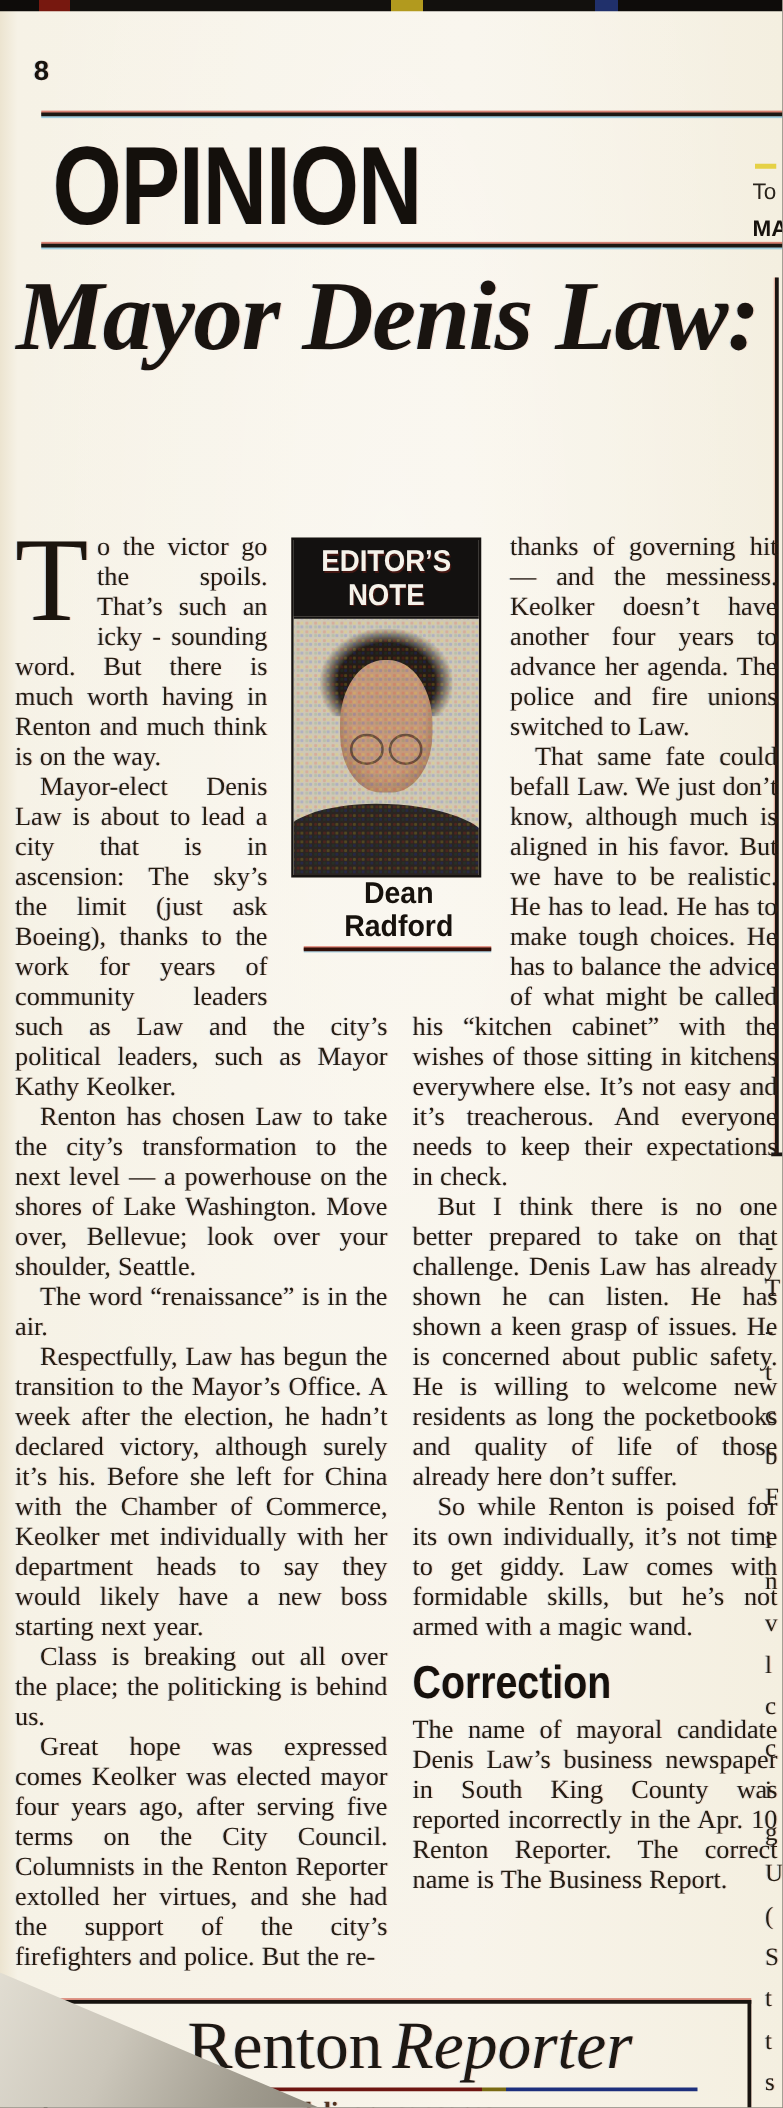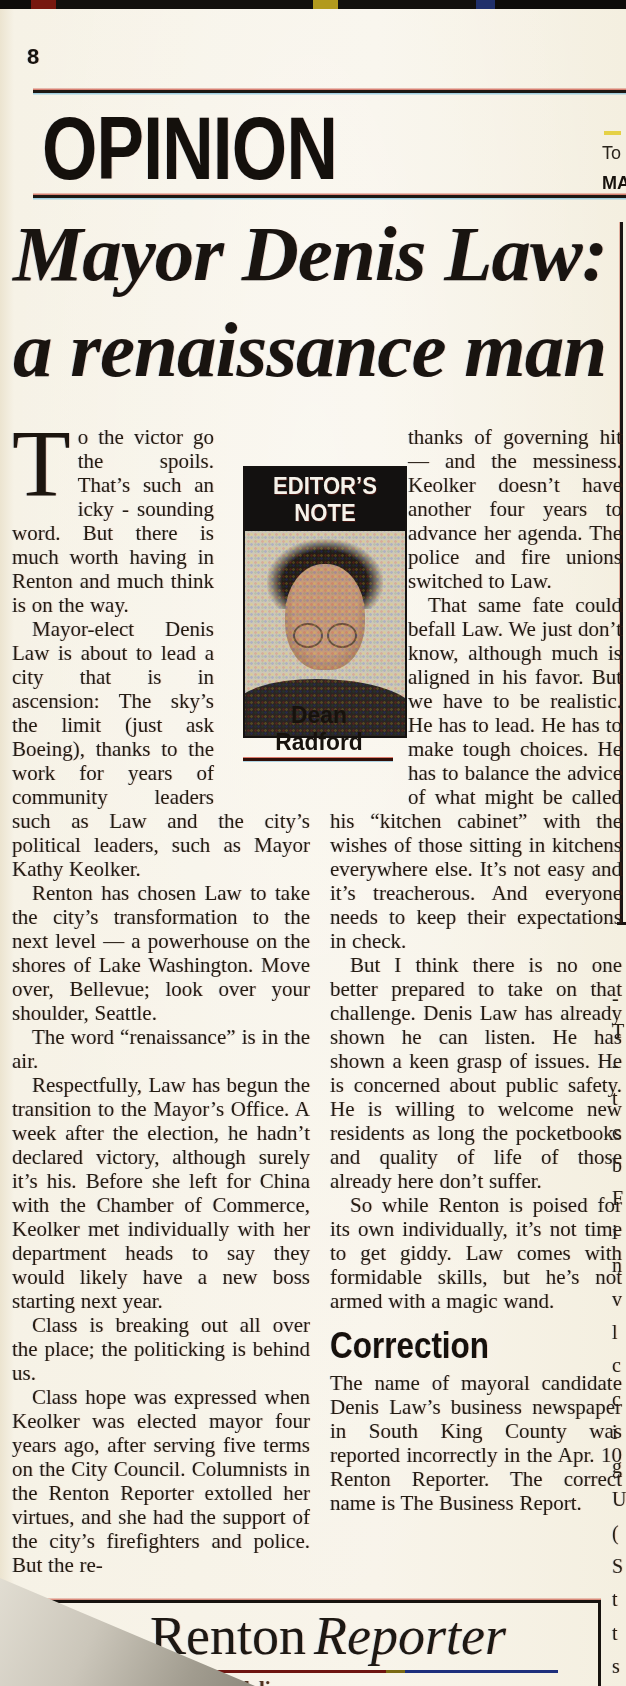--- a/index.html
+++ b/index.html
@@ -58,22 +58,22 @@
   .dropcap{float:left;font-size:96px;line-height:70px;padding:4px 7px 0 0;font-weight:normal;color:#1c150e;}
 
   .correction-head{
     margin:14px 0 6px 0;font-family:"Liberation Sans","DejaVu Sans",sans-serif;
     font-weight:bold;font-size:37px;line-height:38px;color:#16110c;
     transform:scaleX(.85);transform-origin:left top;text-indent:0;text-align:left;white-space:nowrap;
   }
   .tagline{font-family:"Liberation Sans","DejaVu Sans",sans-serif;font-style:italic;
     font-size:20px;line-height:24px;text-align:left;color:#2a2016;text-indent:18px !important;margin-top:2px !important;}
 
-  .editor-note{position:absolute;left:243px;top:430px;width:164px;background:#f2ecdd;
-    border:2px solid #151210;box-sizing:border-box;margin-top:36px;}
+  .editor-note{position:absolute;left:233px;top:430px;width:152px;background:#f2ecdd;
+    border:2px solid #151210;box-sizing:border-box;}
   .en-head{background:#131110;color:#f5f2ea;text-align:center;
     font-family:"Liberation Sans","DejaVu Sans",sans-serif;font-weight:bold;
     font-size:24px;line-height:27px;padding:4px 0 3px;transform-origin:center top;}
   .en-head span{display:block;transform:scaleX(.92);text-shadow:1px 1px 0 rgba(120,30,20,.5);}
   .photo{position:relative;height:205px;overflow:hidden;background:#cfc8b6;border-top:2px solid #131110;}
   .ph-hair{position:absolute;top:4%;left:14%;width:72%;height:34%;
     background:radial-gradient(ellipse at 50% 62%, #241c17 0 52%, rgba(36,28,23,0) 72%);}
   .ph-face{position:absolute;top:16%;left:25%;width:50%;height:52%;
     border-radius:48% 48% 44% 44%;
     background:radial-gradient(ellipse at 50% 40%, #c59a7c 0 55%, #a87f63 80%, #8f6a50 100%);}
@@ -125,21 +125,20 @@
   <div class="rule rule-bottom"></div>
 
   <div class="yellow-mark"></div>
   <div class="edge-top-right">
     <div>To</div>
     <div class="b">MA</div>
   </div>
 
   <h1 class="headline scan-text">
     <span class="hl-line">Mayor Denis Law:</span>
-    <span class="hl-line">a renaissance man</span>
   </h1>
 
   <div class="col-divider"></div>
   <div class="col-divider-foot"></div>
   <div class="edge-fragments scan-text">-
 T
 -
 t
 c
 b
@@ -161,21 +160,21 @@
 
   <div class="article scan-text">
     <div class="col col-left">
       <div class="spacer-right"></div>
       <p class="no-indent"><span class="dropcap">T</span><span>o the victor go the spoils. That’s such an icky - sounding word. But there is much worth having in Renton and much think is on the way.</span></p>
       <p>Mayor-elect Denis Law is about to lead a city that is in ascension: The sky’s the limit (just ask Boeing), thanks to the work for years of community leaders such as Law and the city’s political leaders, such as Mayor Kathy Keolker.</p>
       <p>Renton has chosen Law to take the city’s transformation to the next level — a powerhouse on the shores of Lake Washington. Move over, Bellevue; look over your shoulder, Seattle.</p>
       <p>The word “renaissance” is in the air.</p>
       <p>Respectfully, Law has begun the transition to the Mayor’s Office. A week after the election, he hadn’t declared victory, although surely it’s his. Before she left for China with the Chamber of Commerce, Keolker met individually with her department heads to say they would likely have a new boss starting next year.</p>
       <p>Class is breaking out all over the place; the politicking is behind us.</p>
-      <p>Class hope was expressed when Keolker was elected mayor four years ago, after serving five terms on the City Council. Columnists in the Renton Reporter extolled her virtues, and she had the support of the city’s firefighters and police. But the re-</p>
+      <p>Great hope was expressed comes Keolker was elected mayor four years ago, after serving five terms on the City Council. Columnists in the Renton Reporter extolled her virtues, and she had the support of the city’s firefighters and police. But the re-</p>
     </div>
     <div class="col col-right">
       <div class="spacer-left"></div>
       <p class="no-indent">thanks of governing hit — and the messiness. Keolker doesn’t have another four years to advance her agenda. The police and fire unions switched to Law.</p>
       <p>That same fate could befall Law. We just don’t know, although much is aligned in his favor. But we have to be realistic. He has to lead. He has to make tough choices. He has to balance the advice of what might be called his “kitchen cabinet” with the wishes of those sitting in kitchens everywhere else. It’s not easy and it’s treacherous. And everyone needs to keep their expectations in check.</p>
       <p>But I think there is no one better prepared to take on that challenge. Denis Law has already shown he can listen. He has shown a keen grasp of issues. He is concerned about public safety. He is willing to welcome new residents as long the pocketbooks and quality of life of those already here don’t suffer.</p>
       <p>So while Renton is poised for its own individually, it’s not time to get giddy. Law comes with formidable skills, but he’s not armed with a magic wand.</p>
       <h2 class="correction-head scan-text">Correction</h2>
       <p class="no-indent">The name of mayoral candidate Denis Law’s business newspaper in South King County was reported incorrectly in the Apr. 10 Renton Reporter. The correct name is The Business Report.</p>
     </div>

